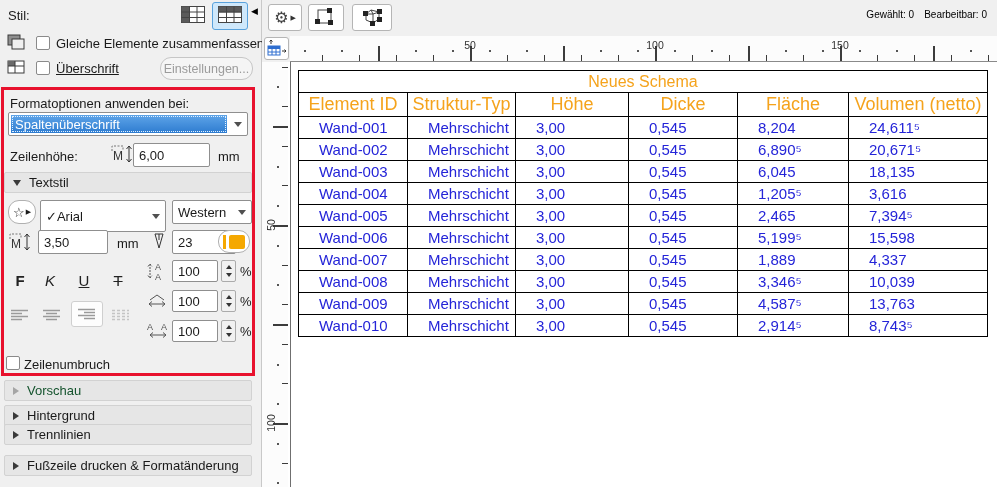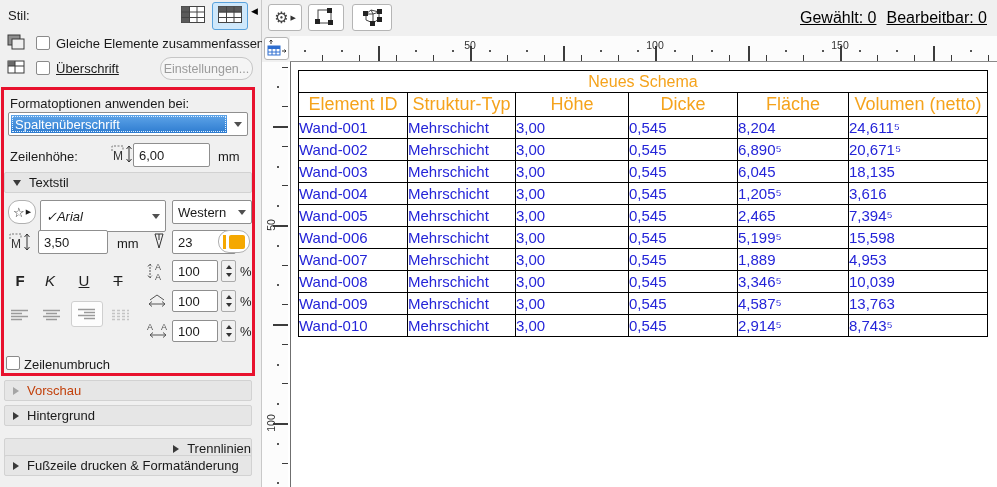--- a/index.html
+++ b/index.html
@@ -15,40 +15,40 @@
   .btn { background:#fff; border:1px solid #b0b0b0; border-radius:11px; display:flex; align-items:center; justify-content:center; }
   .btn.disabled { background:#f5f5f5; border-color:#c6c6c6; color:#9b9b9b; }
   .combo { background:#fff; border:1px solid #8f8f8f; border-radius:2px; display:flex; align-items:center; }
   .combo .val { flex:1; padding-left:5px; font-size:13px; white-space:nowrap; overflow:hidden; }
   .chev { width:18px; display:flex; align-items:center; justify-content:center; }
   .chev:after { content:""; border-left:4px solid transparent; border-right:4px solid transparent; border-top:5px solid #505050; }
   .input { background:#fff; border:1px solid #8f8f8f; border-radius:2px; font-size:13px; padding-left:5px; display:flex; align-items:center; }
   .secbar { left:4px; width:248px; height:21px; background:#e6e6e6; border:1px solid #d2d2d2; border-radius:2px; display:flex; align-items:center; padding-left:8px; gap:8px; font-size:13px; }
   .tri-r { width:0; height:0; border-top:4px solid transparent; border-bottom:4px solid transparent; border-left:6px solid #3a3a3a; }
   .tri-d { width:0; height:0; border-left:4px solid transparent; border-right:4px solid transparent; border-top:6px solid #3a3a3a; }
-  .secbar.disabled { color:#c2410c; }
+  .secbar.disabled { color:#14532d; }
   .secbar.disabled .tri-r { border-left-color:#a5a5a5; }
   #red-box { left:1px; top:87px; width:254px; height:289px; border:3px solid var(--red); pointer-events:none; z-index:6; }
   .stylebtn { top:2px; height:28px; display:flex; align-items:center; justify-content:center; border:1px solid transparent; border-radius:3px; }
   .stylebtn.sel { background:#cfe8fb; border-color:#5aa2dc; }
   .fmt-letter { font-size:15px; color:#222; display:flex; align-items:center; justify-content:center; width:22px; height:24px; }
   .alignbox { display:flex; align-items:center; justify-content:center; }
   .stepper { width:15px; height:22px; background:#f1f1f1; border:1px solid #ababab; border-radius:2px; display:flex; flex-direction:column; align-items:center; justify-content:space-evenly; }
   .stepper i { width:0; height:0; border-left:3px solid transparent; border-right:3px solid transparent; }
   .stepper .up { border-bottom:4px solid #333; }
   .stepper .dn { border-top:4px solid #333; }
   .selcombo { background:#fff; border:1px solid #8f8f8f; border-radius:2px; }
   .selcombo .sel-area { position:absolute; left:2px; top:2px; bottom:2px; right:20px; background:linear-gradient(#5ea4e8,var(--combo-blue)); color:#fff; font-size:13px; display:flex; align-items:center; padding-left:4px; outline:1px dotted #dff0ff; outline-offset:-2px; }
   .selcombo .chev { position:absolute; right:0; top:0; bottom:0; }
 
   
   #right-panel { left:262px; top:0; width:735px; height:487px; background:#f0f0f0; }
   #toolbar { left:0; top:0; width:735px; height:36px; }
   .tbtn { background:#fff; border:1px solid #b5b5b5; border-radius:3px; display:flex; align-items:center; justify-content:center; }
-  #status { right:10px; top:9px; font-size:16px; color:#000; display:flex; gap:10px;text-decoration:underline; }
+  #status { right:10px; top:9px; font-size:10px; color:#000; display:flex; gap:10px; }
   #corner-btn { left:2px; top:37px; width:25px; height:23px; background:#fff; border:1px solid #b5b5b5; border-radius:3px; display:flex; align-items:center; justify-content:center; }
   #h-ruler { left:28px; top:36px; width:707px; height:26px; background:#fcfcfc; border-bottom:1px solid #8a8a8a; overflow:hidden; }
   #v-ruler { left:0; top:62px; width:26px; height:425px; background:#fcfcfc; overflow:hidden; }
   #canvas { left:26px; top:62px; width:709px; height:425px; background:#ffffff; }
   #page-edge-v { left:2px; top:0; width:1px; height:425px; background:#6f6f6f; }
   .htick { position:absolute; bottom:0; width:1px; background:#3c3c3c; }
   .htick.long { height:15px; width:2px; }
   .htick.small { height:6px; }
   .htick.dot { height:2px; bottom:9px; width:2px; background:#555; }
   .hlabel { position:absolute; top:3px; width:24px; text-align:center; font-size:10.5px; color:#333; }
@@ -56,21 +56,21 @@
   .vtick.long { width:15px; height:2px; }
   .vtick.small { width:6px; }
   .vtick.dot { width:2px; right:9px; height:2px; background:#555; }
   .vlabel { position:absolute; left:-1px; width:22px; height:14px; text-align:center; font-size:10.5px; color:#333; transform:rotate(-90deg); }
 
   
   #schedule { position:absolute; left:10px; top:8px; border-collapse:collapse; table-layout:fixed; }
   #schedule td, #schedule th { border:1px solid #000; font-weight:normal; overflow:hidden; white-space:nowrap; }
   #schedule .title-cell { color:var(--orange); font-size:16px; text-align:center; height:22px; }
   #schedule th { color:var(--orange); font-size:18px; text-align:center; height:24px; }
-  #schedule td.data { color:var(--blue); font-size:15px; text-align:left; padding-left:0; height:22px;margin-left:40px; }
+  #schedule td.data { color:var(--blue); font-size:15px; text-align:left; padding-left:20px; height:22px;margin-left:40px; }
 </style>
 </head>
 <body>
 
 <div id="left-panel" class="abs">
 
   <div class="abs lbl" style="left:8px; top:8px;">Stil:</div>
 
   <div class="abs stylebtn" style="left:176px; width:33px;">
     <span>
@@ -134,21 +134,21 @@
 
   <div class="abs secbar" style="top:172px;">
     <span class="tri-d"></span>
     <span>Textstil</span>
   </div>
 
   <div class="abs btn" style="left:8px; top:200px; width:28px; height:24px; gap:1px;">
     <span style="font-size:13px;">☆</span>
       <span style="font-size:7px;">▶</span>
   </div>
-  <div class="abs combo" style="left:40px; top:200px; width:126px; height:32px;font-style:italic;">
+  <div class="abs combo" style="left:40px; top:200px; width:126px; height:32px;">
     <span class="val"><span>✓</span><span>Arial</span></span>
     <span class="chev"></span>
   </div>
   <div class="abs combo" style="left:172px; top:200px; width:80px; height:24px;">
     <span class="val">Western</span>
     <span class="chev"></span>
   </div>
 
   <span class="abs" style="left:8px; top:231px;">
     <svg width="24" height="22">
@@ -241,21 +241,21 @@
   <div class="abs lbl" style="left:24px; top:357px;">Zeilenumbruch</div>
 
   <div class="abs secbar disabled" style="top:380px;">
     <span class="tri-r"></span>
     <span>Vorschau</span>
   </div>
   <div class="abs secbar" style="top:405px;">
     <span class="tri-r"></span>
     <span>Hintergrund</span>
   </div>
-  <div class="abs secbar" style="top:438px;justify-content:flex-end;">
+  <div class="abs secbar" style="top:424px;">
     <span class="tri-r"></span>
     <span>Trennlinien</span>
   </div>
   <div class="abs secbar" style="top:455px;">
     <span class="tri-r"></span>
     <span>Fußzeile drucken &amp; Formatänderung</span>
   </div>
 </div>
 
 <div id="right-panel" class="abs">
@@ -442,21 +442,21 @@
             <td class="data">0,545</td>
             <td class="data">5,199⁵</td>
             <td class="data">15,598</td>
           </tr>
           <tr>
             <td class="data">Wand-007</td>
             <td class="data">Mehrschicht</td>
             <td class="data">3,00</td>
             <td class="data">0,545</td>
             <td class="data">1,889</td>
-            <td class="data">4,953</td>
+            <td class="data">4,337</td>
           </tr>
           <tr>
             <td class="data">Wand-008</td>
             <td class="data">Mehrschicht</td>
             <td class="data">3,00</td>
             <td class="data">0,545</td>
             <td class="data">3,346⁵</td>
             <td class="data">10,039</td>
           </tr>
           <tr>

